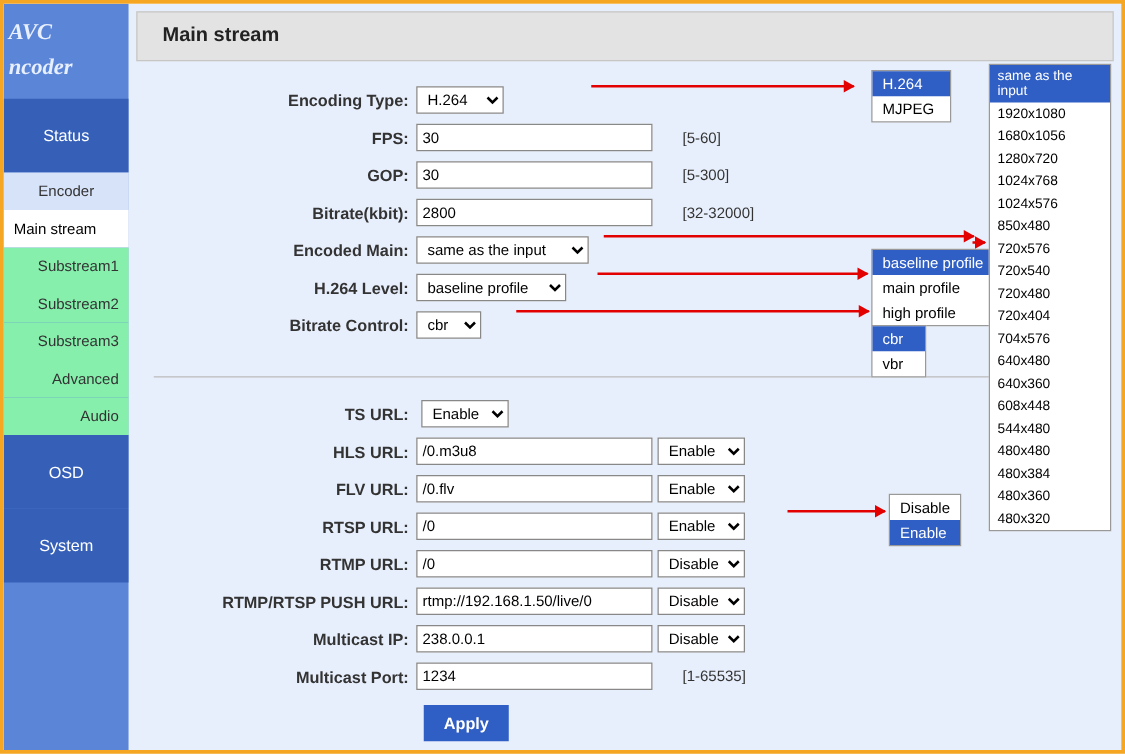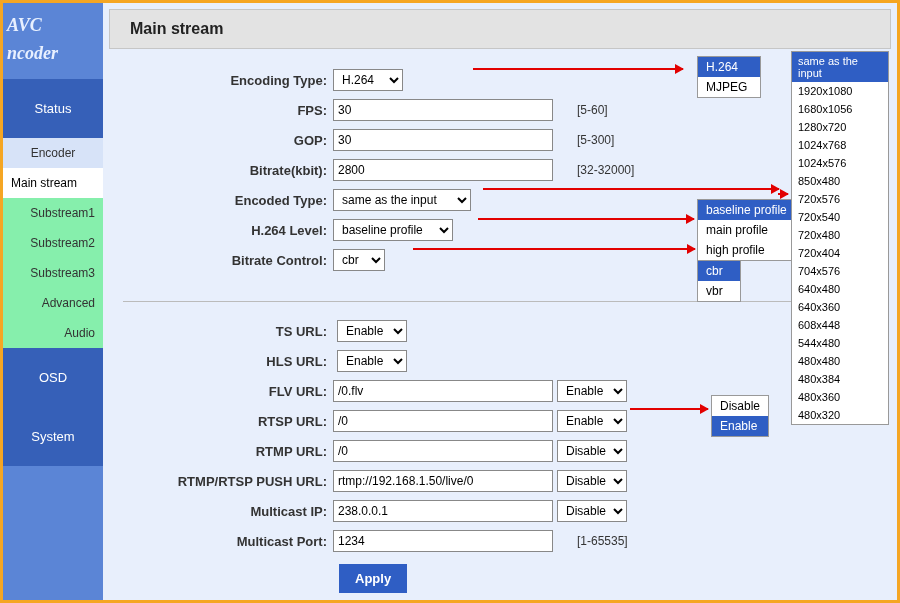--- a/index.html
+++ b/index.html
@@ -99,21 +99,21 @@
     font-size: 13px;
   }
   .form-input {
     height: 22px;
     border: 1px solid #888;
     padding: 0 4px;
     font-size: 12px;
     background: #fff;
   }
   .w-sm { width: 60px; }
-  .w-lg { width: 220px; }
+  .w-lg { width: 189px; }
   select.form-input { height: 22px; }
   .hint {
     margin-left: 24px;
     font-size: 12px;
     color: #333;
   }
   hr.divider {
     border: none;
     border-top: 1px solid #bbb;
     margin: 12px 20px;
@@ -218,21 +218,21 @@
         <span class="hint">[5-300]</span>
       </div>
 
       <div class="form-row">
         <div class="form-label">Bitrate(kbit):</div>
         <input class="form-input w-lg" value="2800" style="">
         <span class="hint">[32-32000]</span>
       </div>
 
       <div class="form-row">
-        <div class="form-label">Encoded Type:</div>
+        <div class="form-label">Encoded Main:</div>
         <select class="form-input" style="width:138px;"><option>same as the input</option></select>
       </div>
 
       <div class="form-row">
         <div class="form-label">H.264 Level:</div>
         <select class="form-input" style="width:120px;"><option>baseline profile</option></select>
       </div>
 
       <div class="form-row">
         <div class="form-label">Bitrate Control:</div>
@@ -242,20 +242,21 @@
 
     <hr class="divider">
 
     <div class="form-area" style="padding-top:6px;">
       <div class="form-row">
         <div class="form-label">TS URL:</div>
         <select class="form-input" style="width:70px;margin-left:4px;"><option>Enable</option></select>
       </div>
       <div class="form-row">
         <div class="form-label">HLS URL:</div>
+        <input class="form-input w-lg" value="/0.m3u8" style="">
         <select class="form-input" style="width:70px;margin-left:4px;"><option>Enable</option></select>
       </div>
       <div class="form-row">
         <div class="form-label">FLV URL:</div>
         <input class="form-input w-lg" value="/0.flv" style="">
         <select class="form-input" style="width:70px;margin-left:4px;"><option>Enable</option></select>
       </div>
       <div class="form-row">
         <div class="form-label">RTSP URL:</div>
         <input class="form-input w-lg" value="/0" style="">

